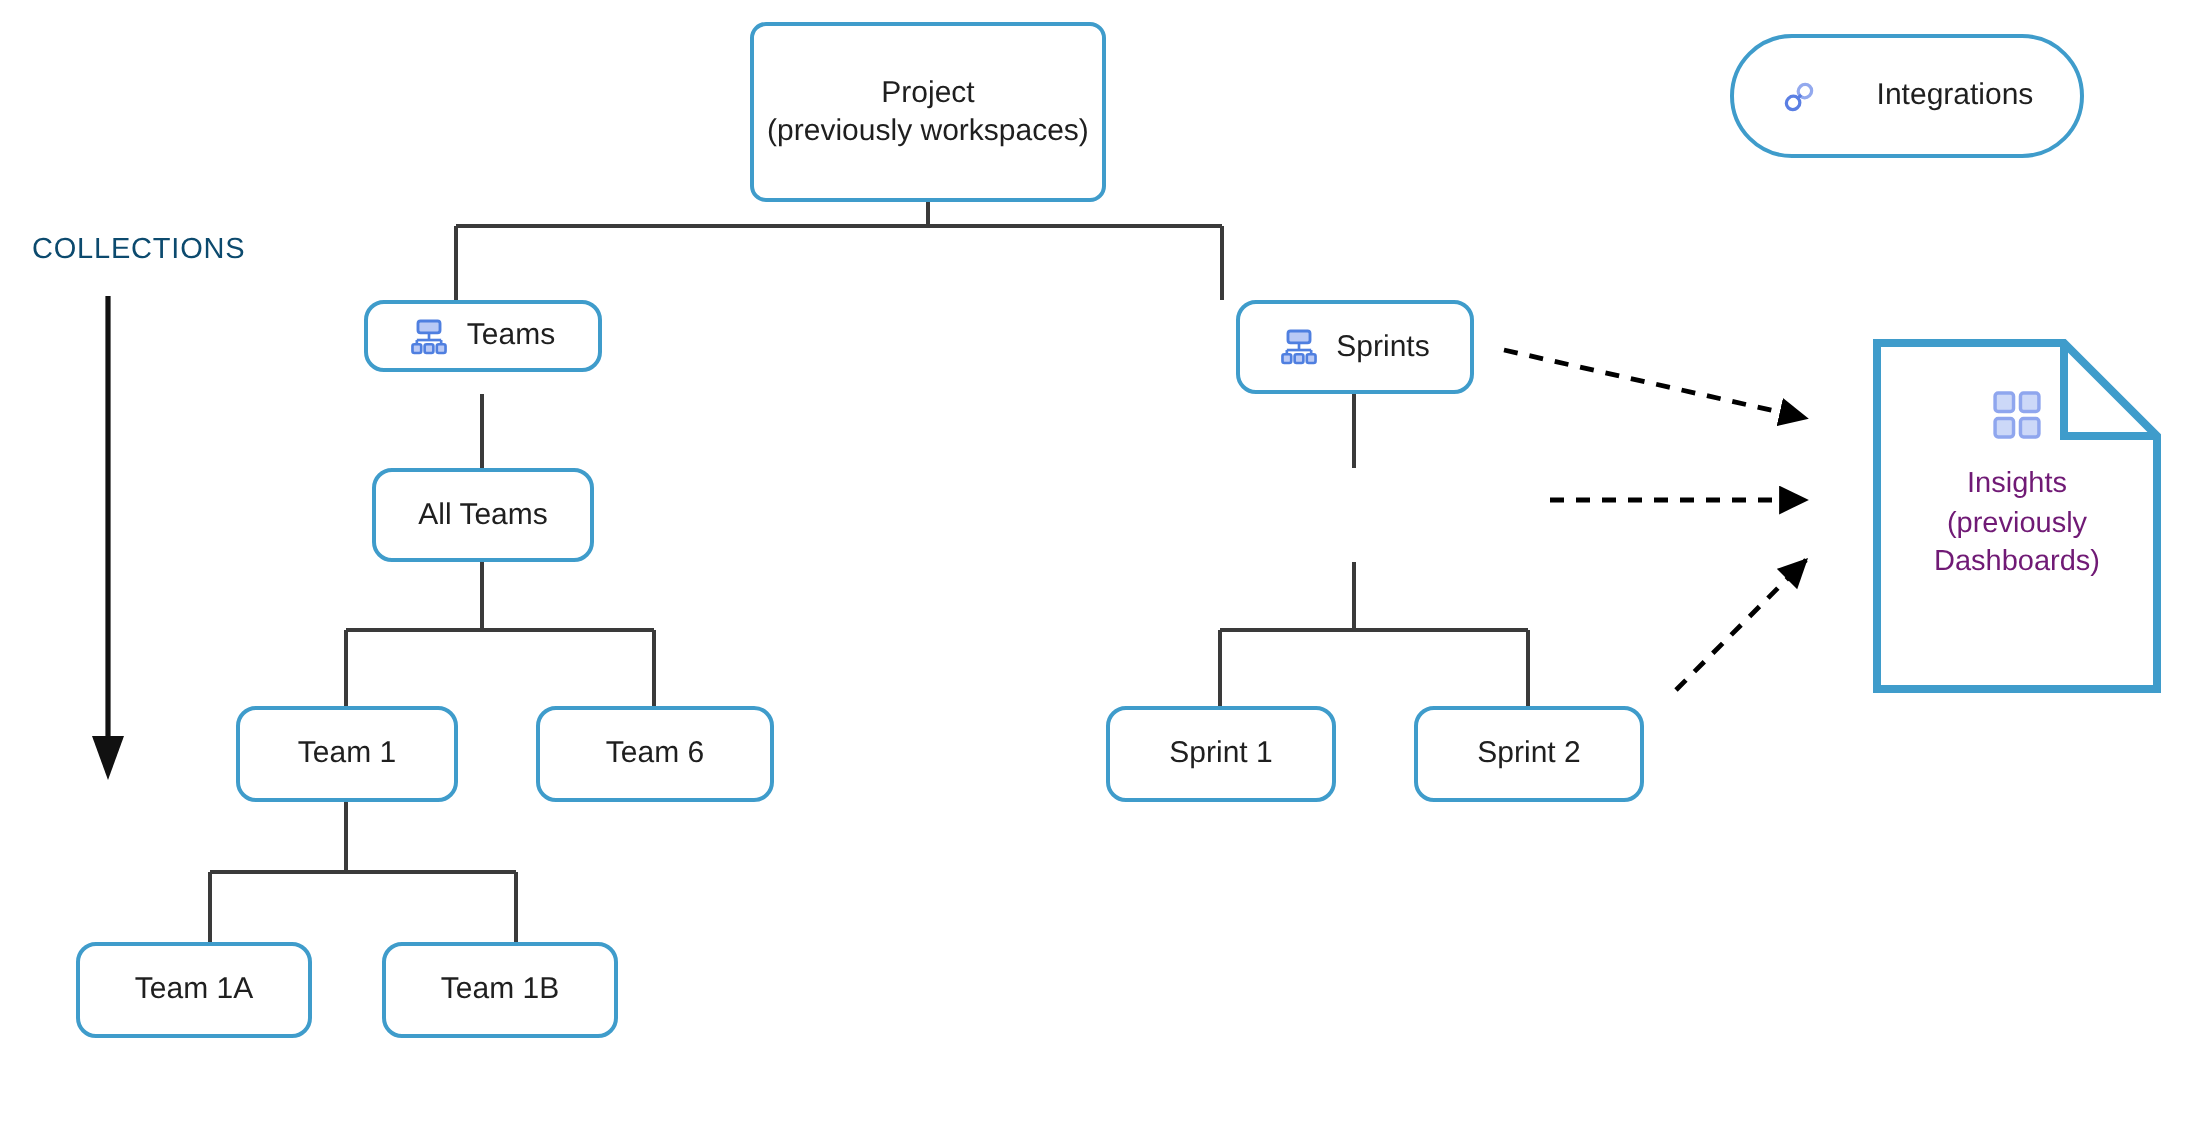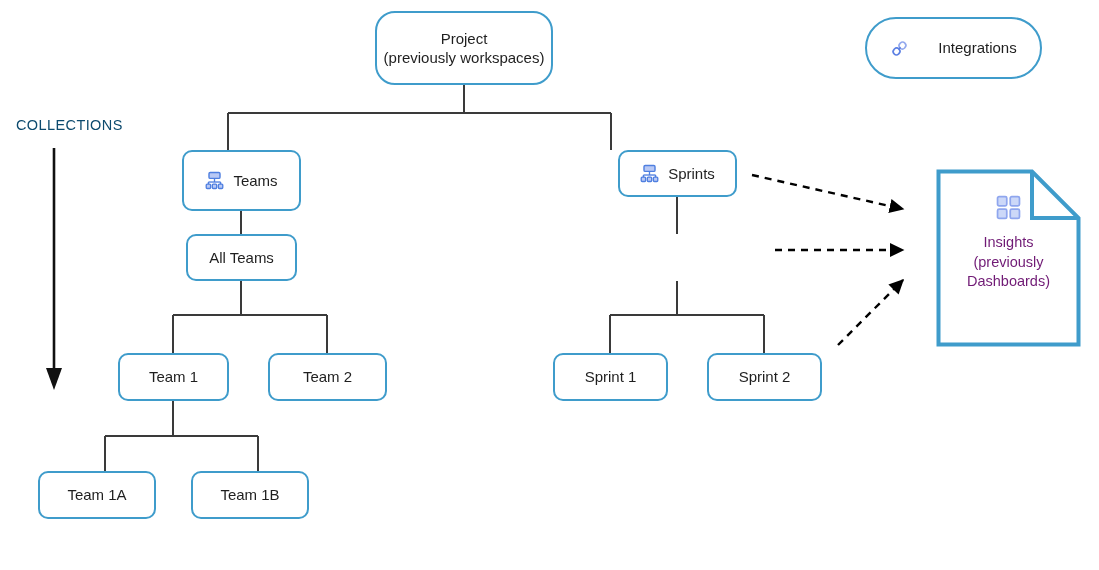--- a/index.html
+++ b/index.html
@@ -52,36 +52,36 @@
     color: #1f1f1f;
   }
 
   .node-label {
     white-space: pre-line;
   }
 
   
   #node-project {
     left: 375px; top: 11px;
-    width: 178px; height: 74px;
-    border-radius: 20px;
+    width: 178px; height: 90px;
+    border-radius: 8px;
     font-size: 15px;
   }
 
   #node-integrations {
     left: 865px; top: 17px;
     width: 177px; height: 62px;
     border-radius: 31px;
     font-size: 15px;
     gap: 29px;
   }
 
   #node-teams {
     left: 182px; top: 150px;
-    width: 119px; height: 61px;
+    width: 119px; height: 36px;
     font-size: 15px;
   }
   #node-sprints {
     left: 618px; top: 150px;
     width: 119px; height: 47px;
     font-size: 15px;
   }
 
   #node-all-teams {
     left: 186px; top: 234px;
@@ -282,21 +282,21 @@
   <div class="node" id="node-all-teams">
     <span class="node-label">All Teams</span>
   </div>
 
 
   <div class="node" id="node-team-1">
     <span class="node-label">Team 1</span>
   </div>
 
   <div class="node" id="node-team-2">
-    <span class="node-label">Team 2</span>
+    <span class="node-label">Team 6</span>
   </div>
 
   <div class="node" id="node-sprint-1">
     <span class="node-label">Sprint 1</span>
   </div>
 
   <div class="node" id="node-sprint-2">
     <span class="node-label">Sprint 2</span>
   </div>
 

